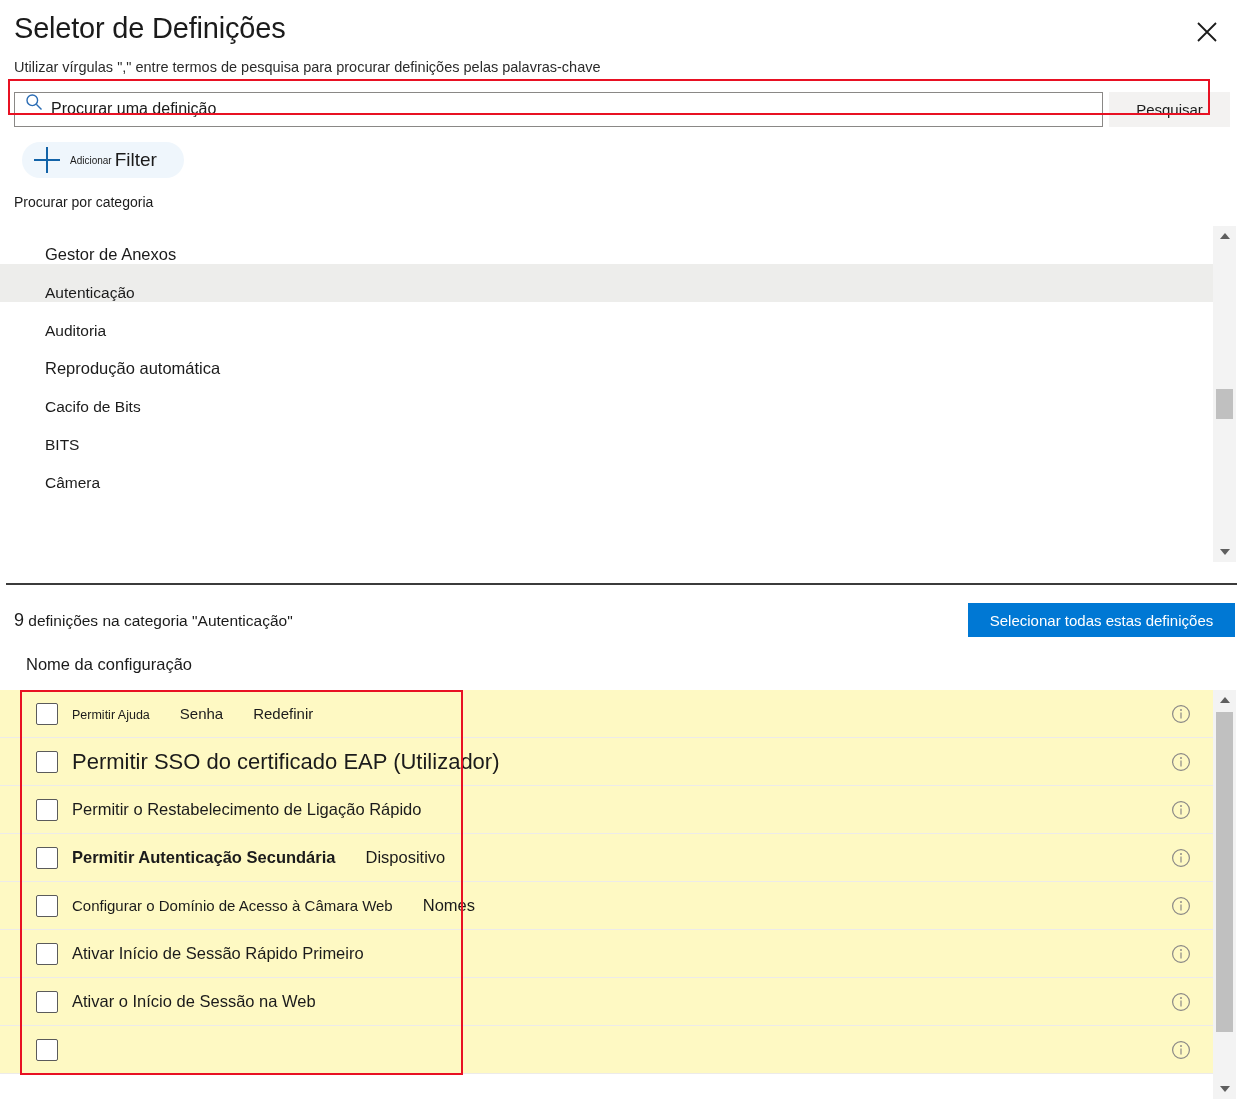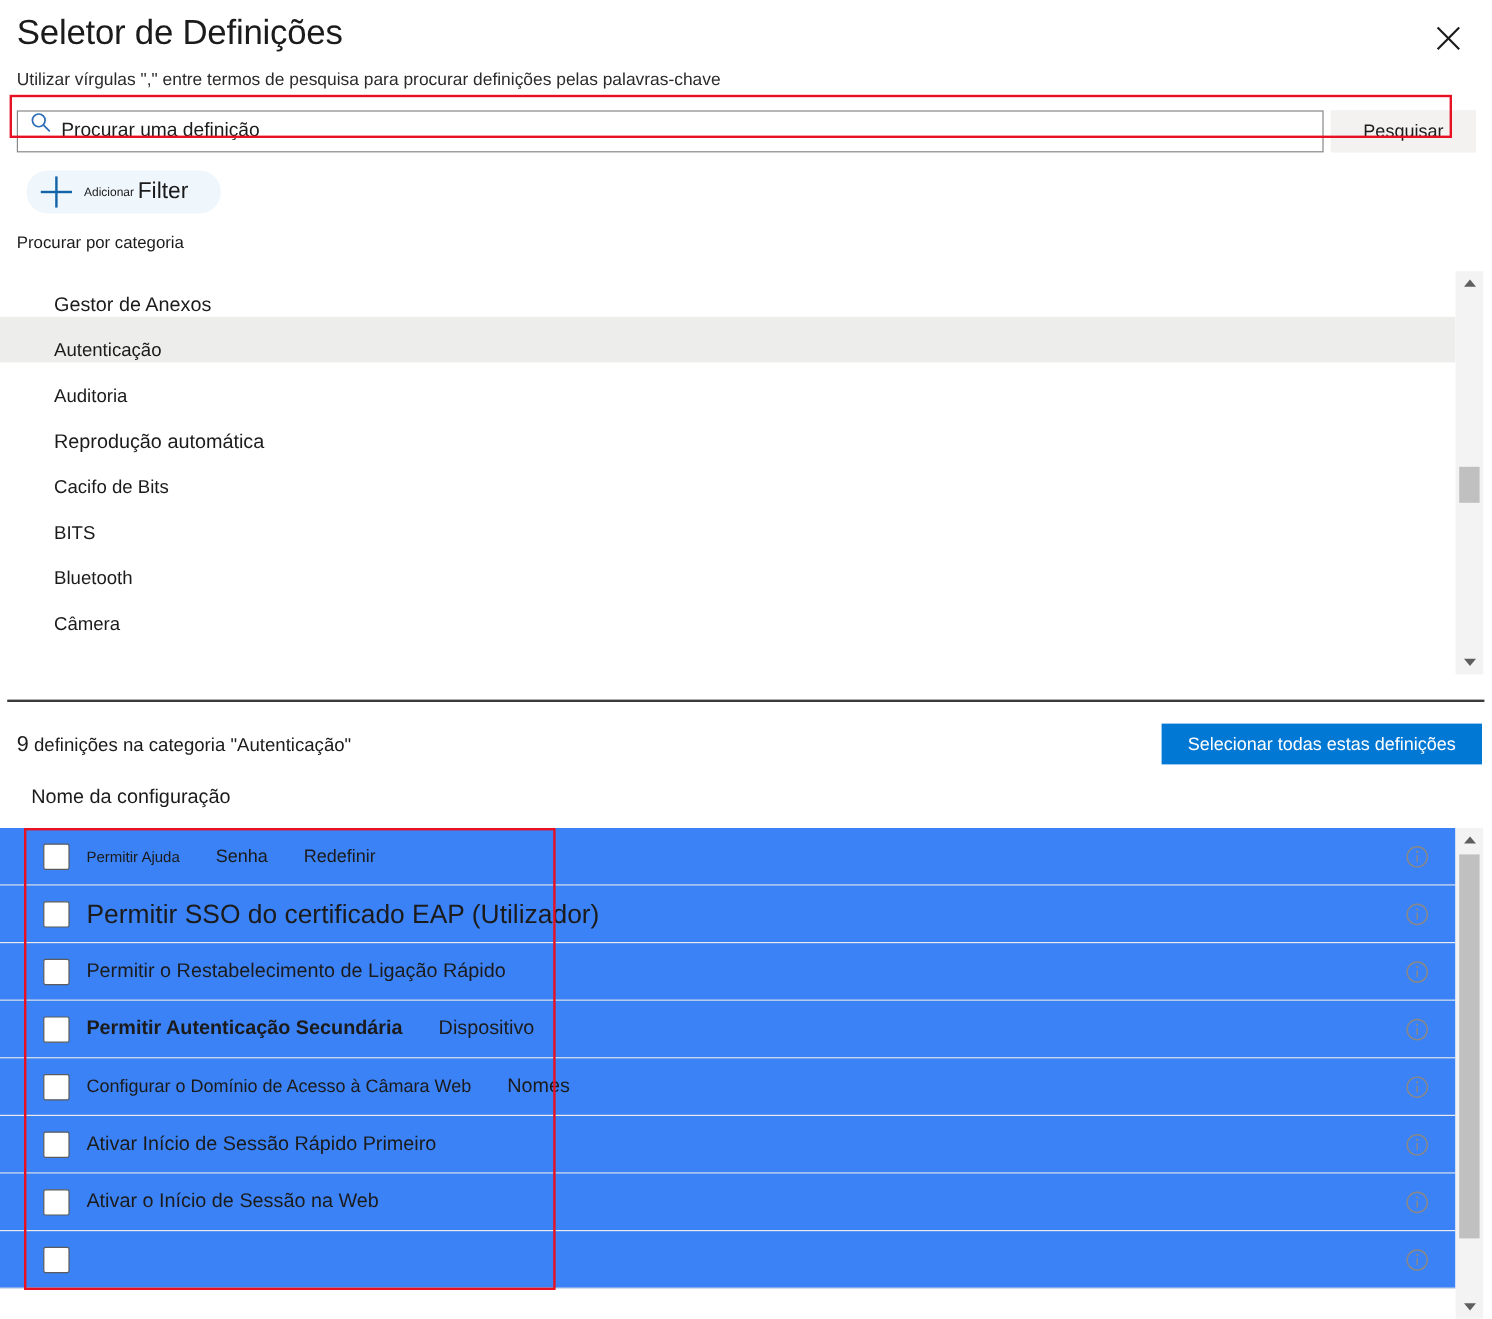--- a/index.html
+++ b/index.html
@@ -135,21 +135,21 @@
 
   
   .settings-list {
     position: absolute; left: 0; top: 690px;
     width: 1213px; height: 409px; overflow: hidden;
   }
   .srow {
     position: relative; height: 48px;
     display: flex; align-items: center;
     border-bottom: 1px solid #edebe9;
-    background: #3b82f6;
+    background: #fef9c3;
   }
   .cbox {
     width: 22px; height: 22px; flex: none;
     margin-left: 36px; margin-right: 14px;
     border: 1.5px solid #5b5b5b; border-radius: 2px;
     background: #fff; cursor: pointer;
   }
   .slabel { display: flex; align-items: baseline; white-space: nowrap; overflow: hidden; }
   .seg { color: #1b1b1b; }
   .seg + .seg { margin-left: 30px; }
@@ -222,23 +222,20 @@
       <div class="cat-item emph">
         <span>Reprodução automática</span>
       </div>
       <div class="cat-item">
         <span>Cacifo de Bits</span>
       </div>
       <div class="cat-item">
         <span>BITS</span>
       </div>
       <div class="cat-item">
-        <span>Bluetooth</span>
-      </div>
-      <div class="cat-item">
         <span>Câmera</span>
       </div>
     </div>
   <div class="cat-redbox"></div>
   <div class="cat-scroll">
     <div class="sb-arrow up">
         <span class="tri-up"></span>
       </div>
     <div class="cat-thumb"></div>
     <div class="sb-arrow down">

